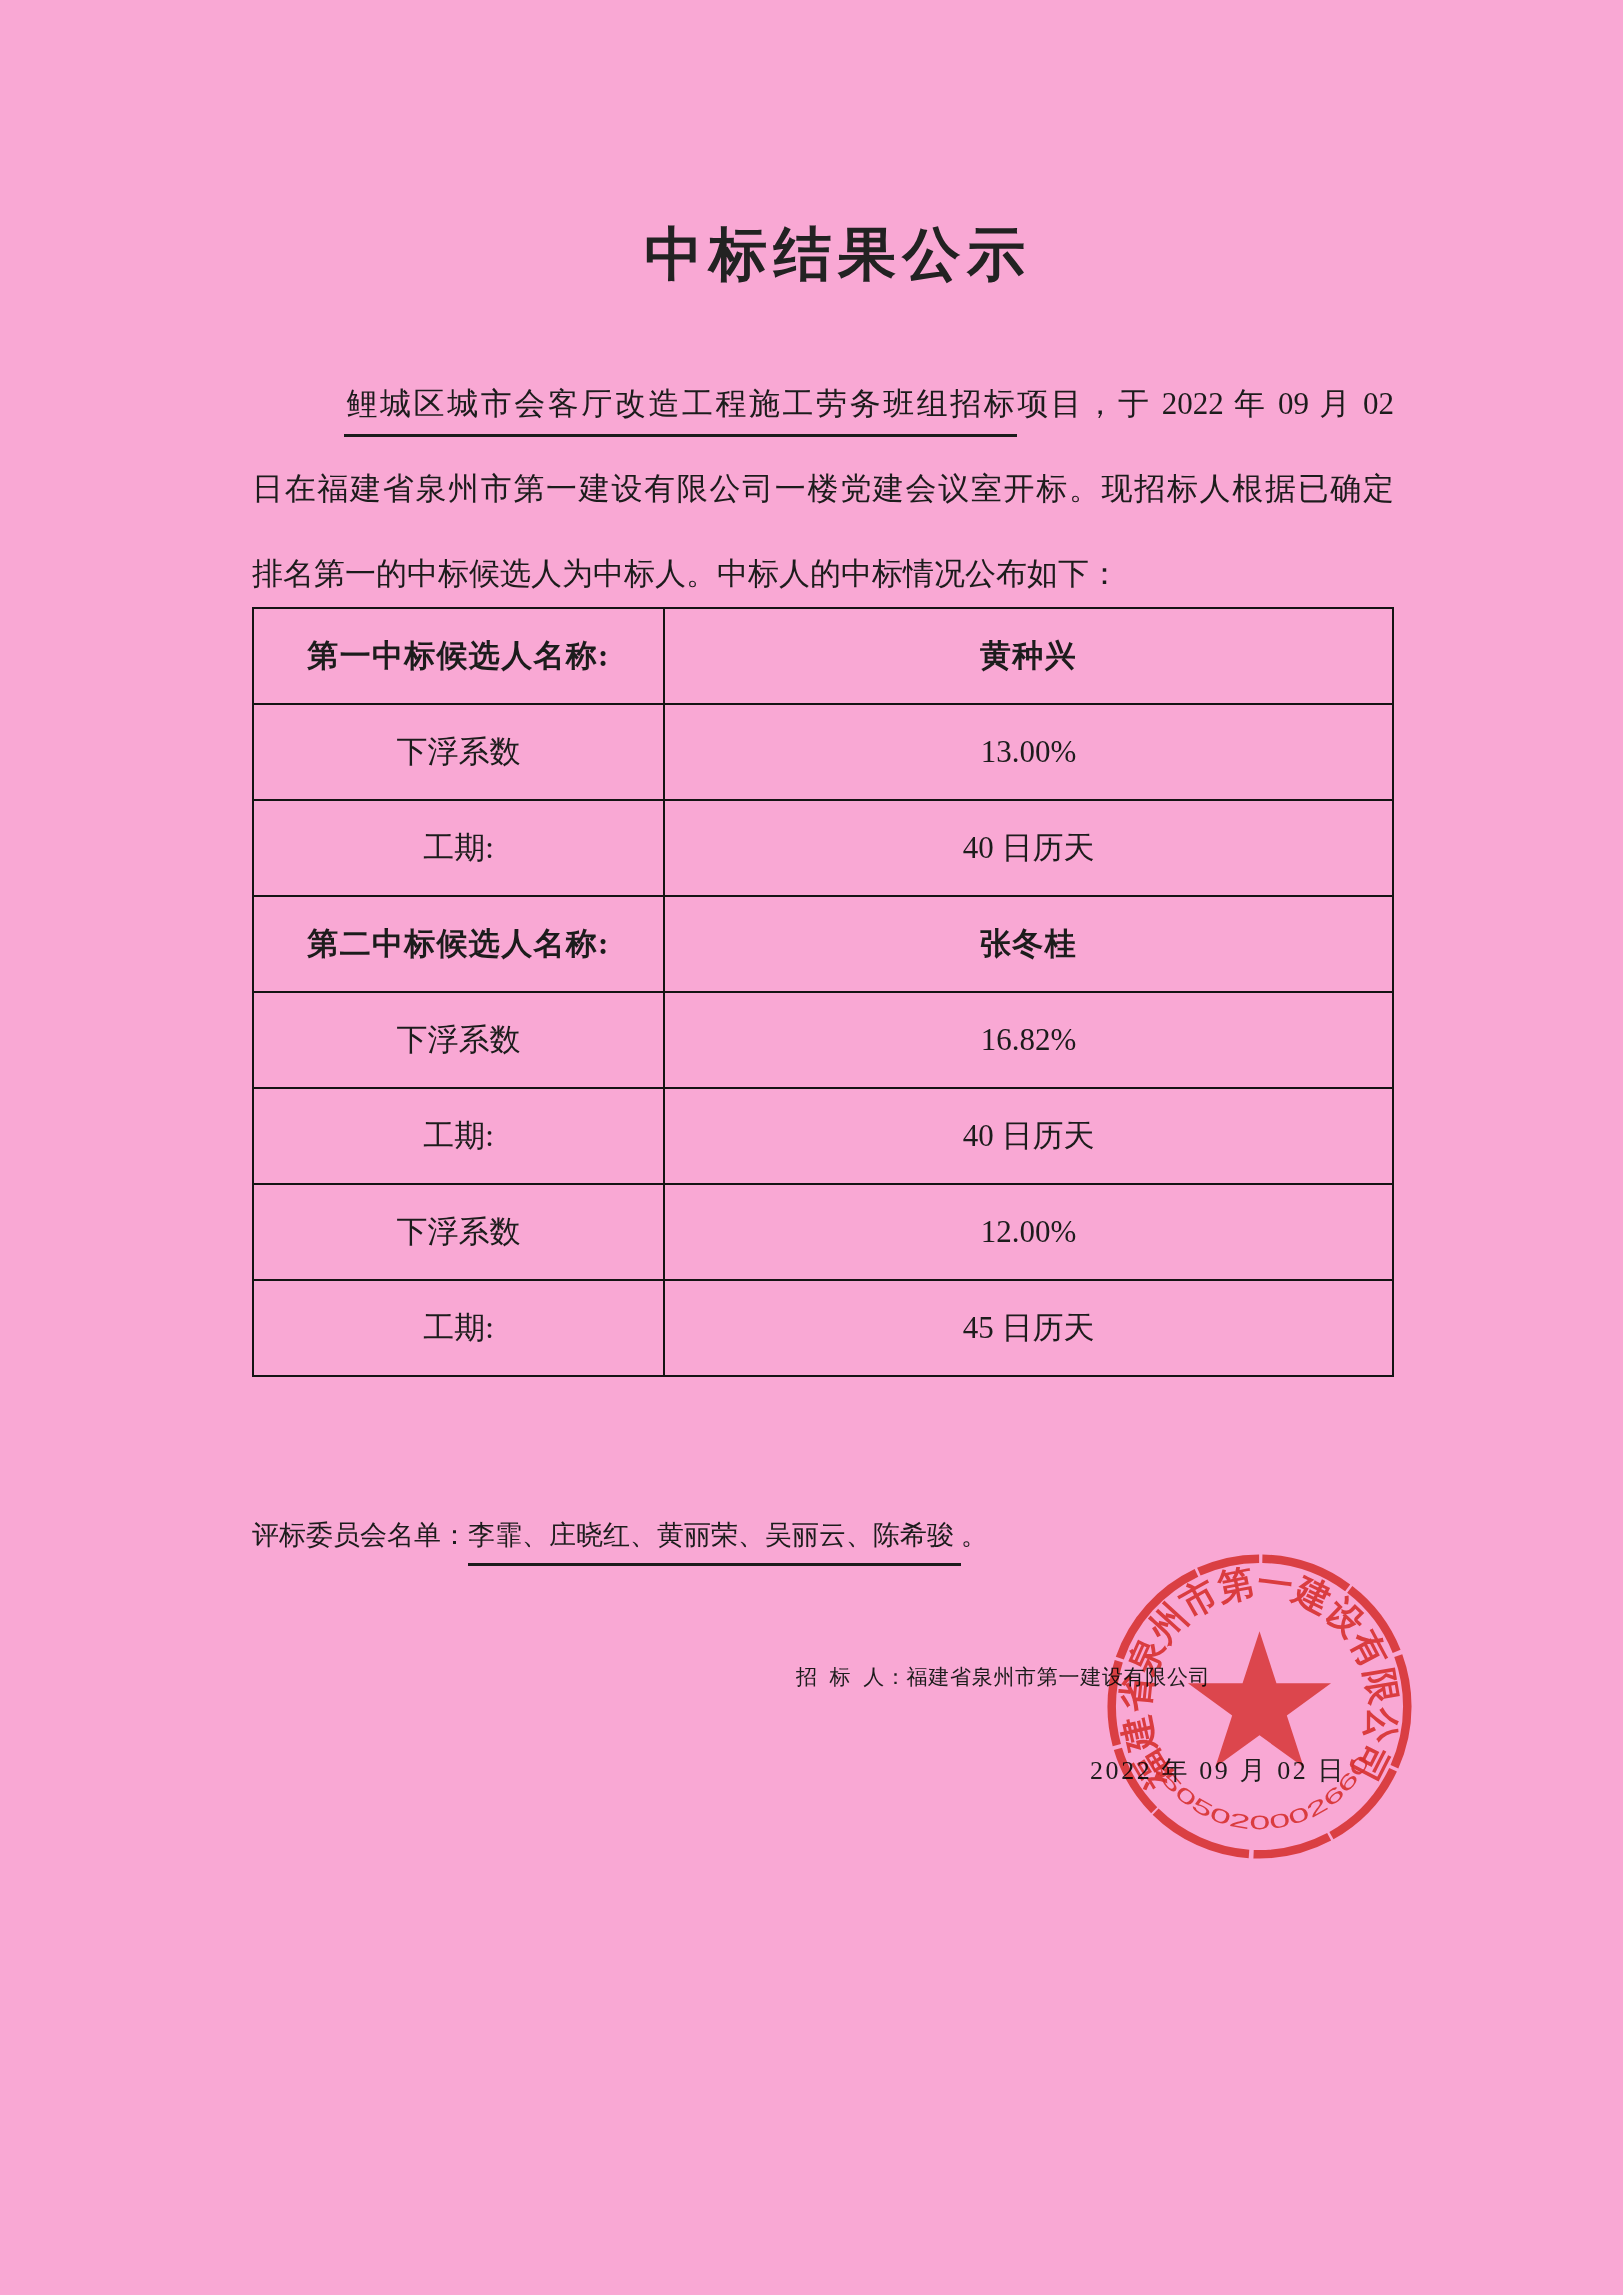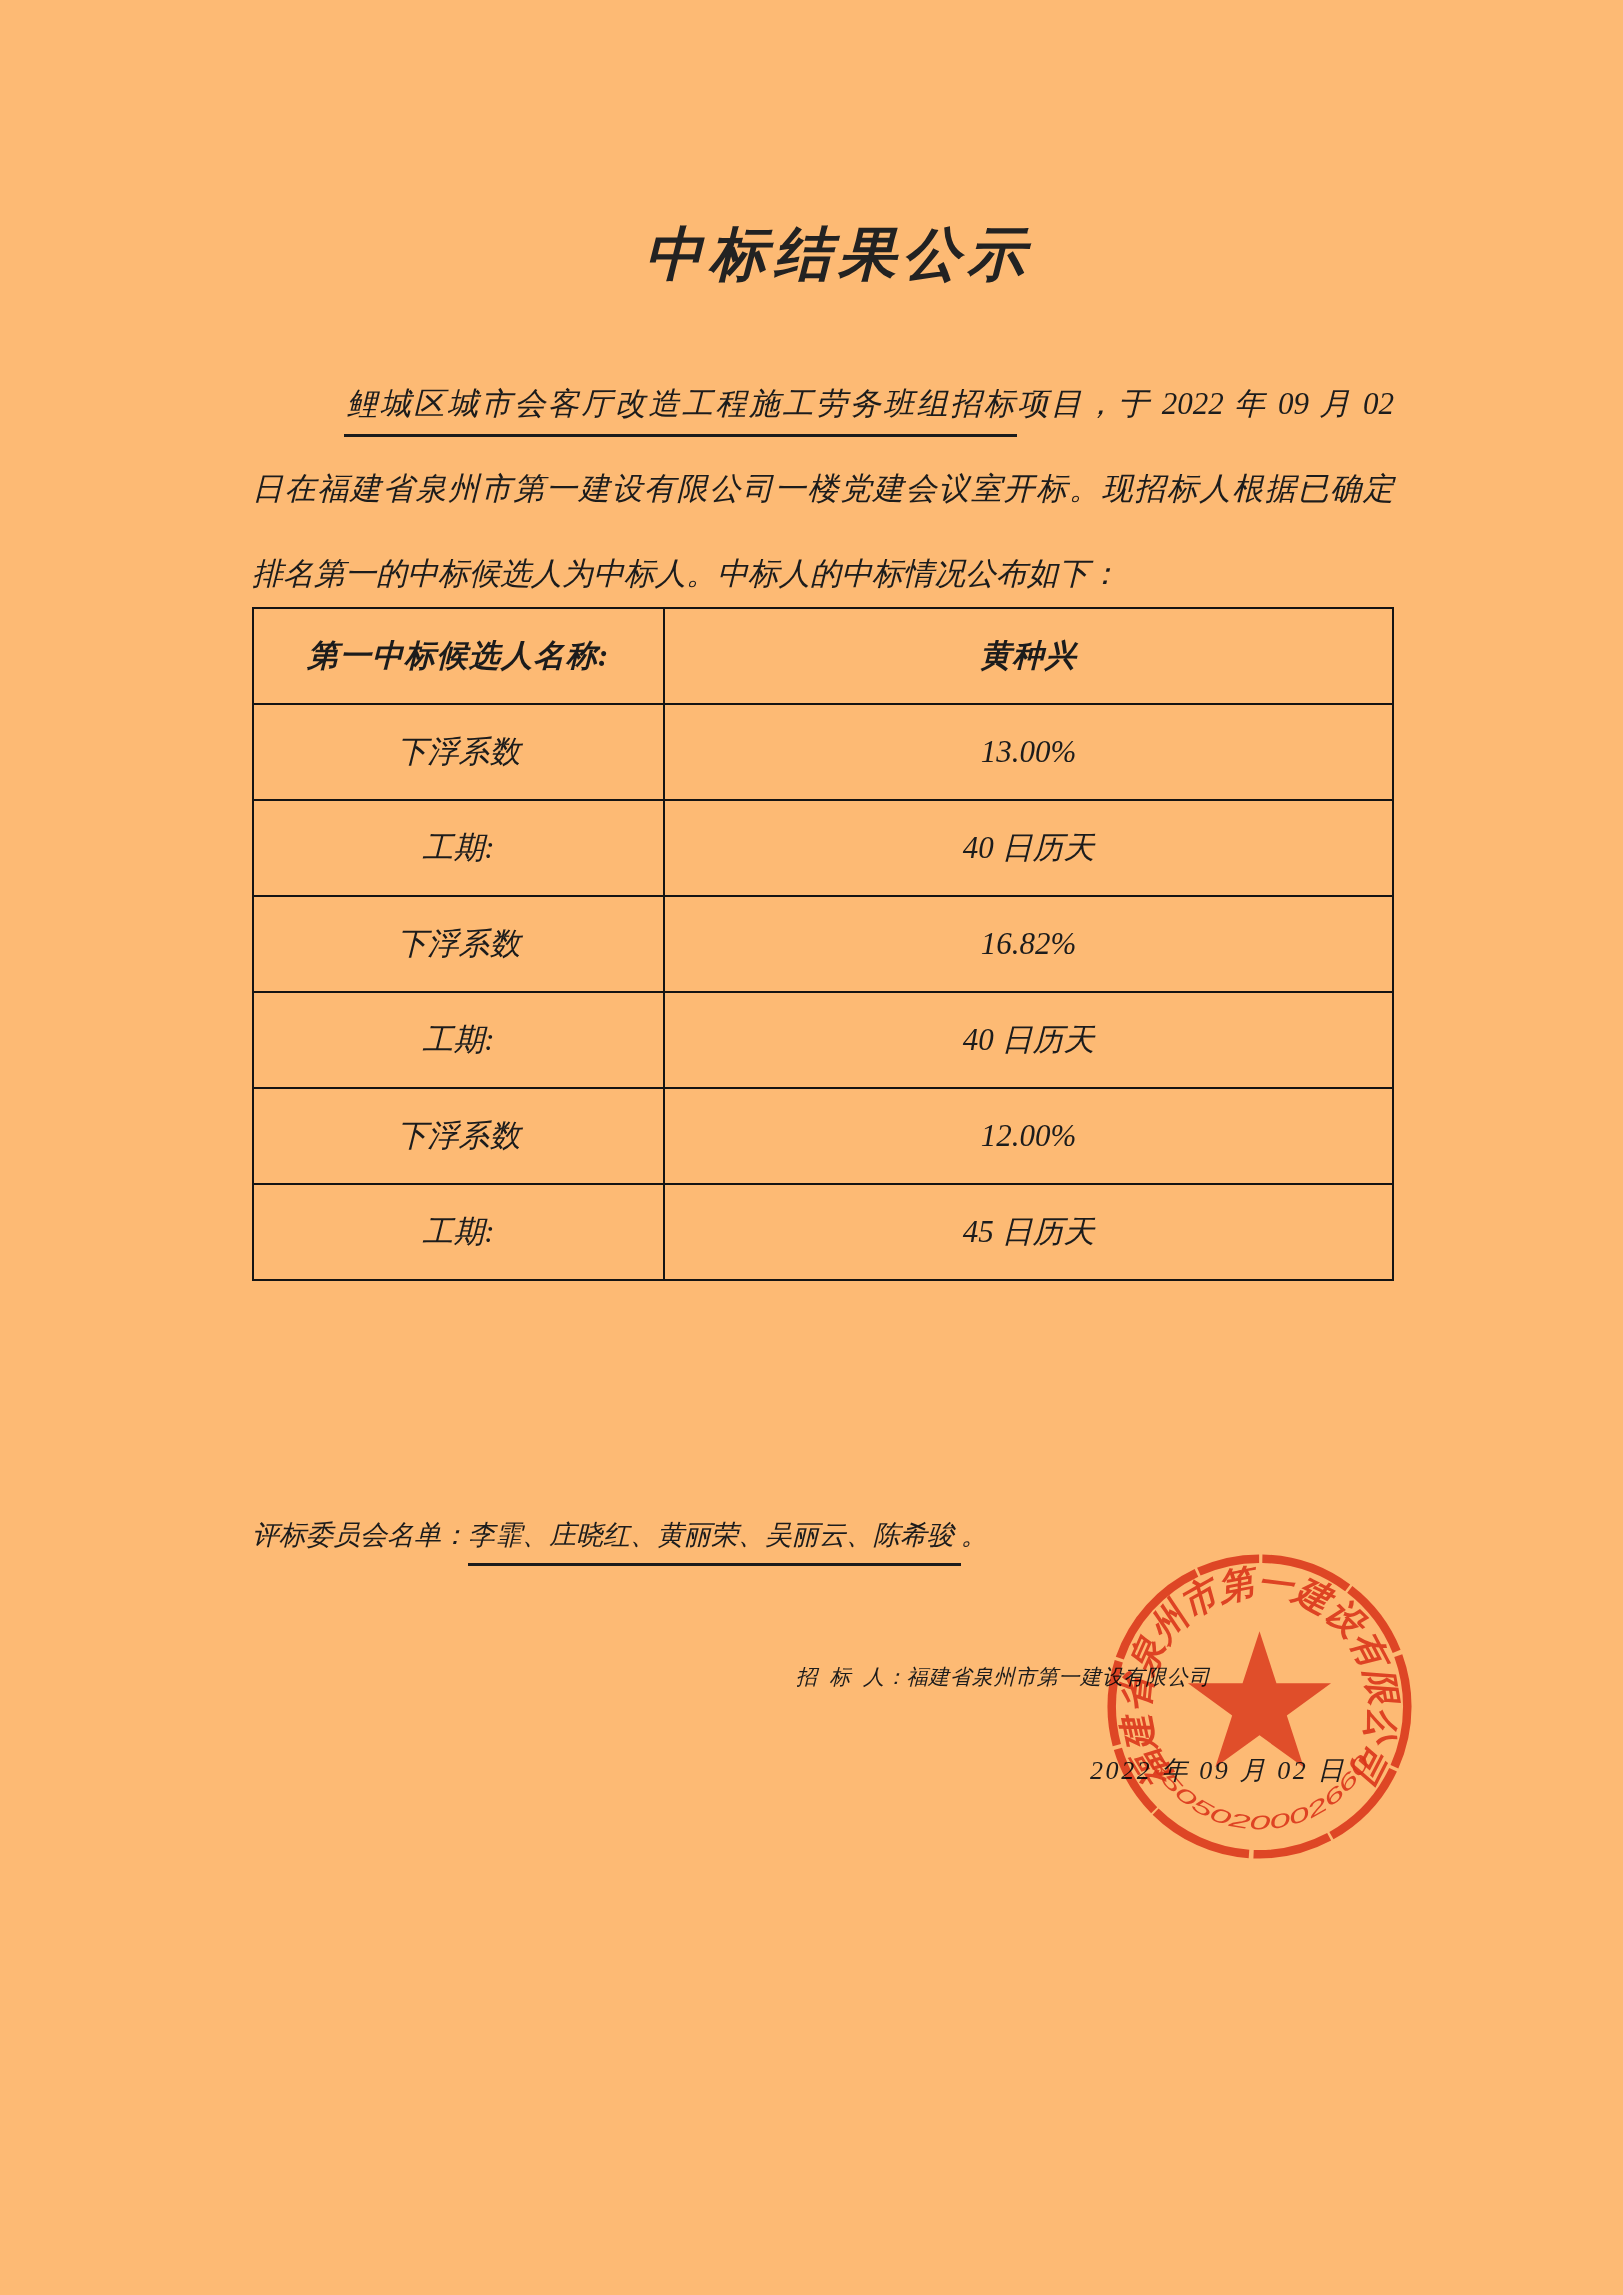--- a/index.html
+++ b/index.html
@@ -1,18 +1,18 @@
 <!DOCTYPE html>
 <html style="font-size:10.5px"><head>
 <meta charset="utf-8">
 <style>
   html,body{margin:0;padding:0;background:#e8e8e8;}
   .page{
-    position:relative;width:1623px;height:2295px;background:#fdba74;
-    font-family:"Liberation Serif","DejaVu Serif",serif;color:#1c1c1c;overflow:hidden;font-style:italic;
+    position:relative;width:1623px;height:2295px;background:#f9a8d4;
+    font-family:"Liberation Serif","DejaVu Serif",serif;color:#1c1c1c;overflow:hidden;
   }
   .page-title{
     position:absolute;top:216px;left:252px;width:1172px;
     text-align:center;font-size:58px;font-weight:700;letter-spacing:6.5px;color:#222;
   }
   .intro{
     position:absolute;top:361px;left:252px;width:1142px;
     font-size:31px;line-height:85px;color:#1c1c1c;
   }
   .intro .line{text-align:justify;text-align-last:justify;height:85px;white-space:nowrap;}
@@ -74,20 +74,24 @@
         <tr>
           <td class="c1">下浮系数</td>
           <td class="c2">13.00%</td>
         </tr>
 
         <tr>
           <td class="c1">工期:</td>
           <td class="c2">40 日历天</td>
         </tr>
 
+        <tr class="bold-row">
+          <td class="c1">第二中标候选人名称:</td>
+          <td class="c2">张冬桂</td>
+        </tr>
 
         <tr>
           <td class="c1">下浮系数</td>
           <td class="c2">16.82%</td>
         </tr>
 
         <tr>
           <td class="c1">工期:</td>
           <td class="c2">40 日历天</td>
         </tr>

